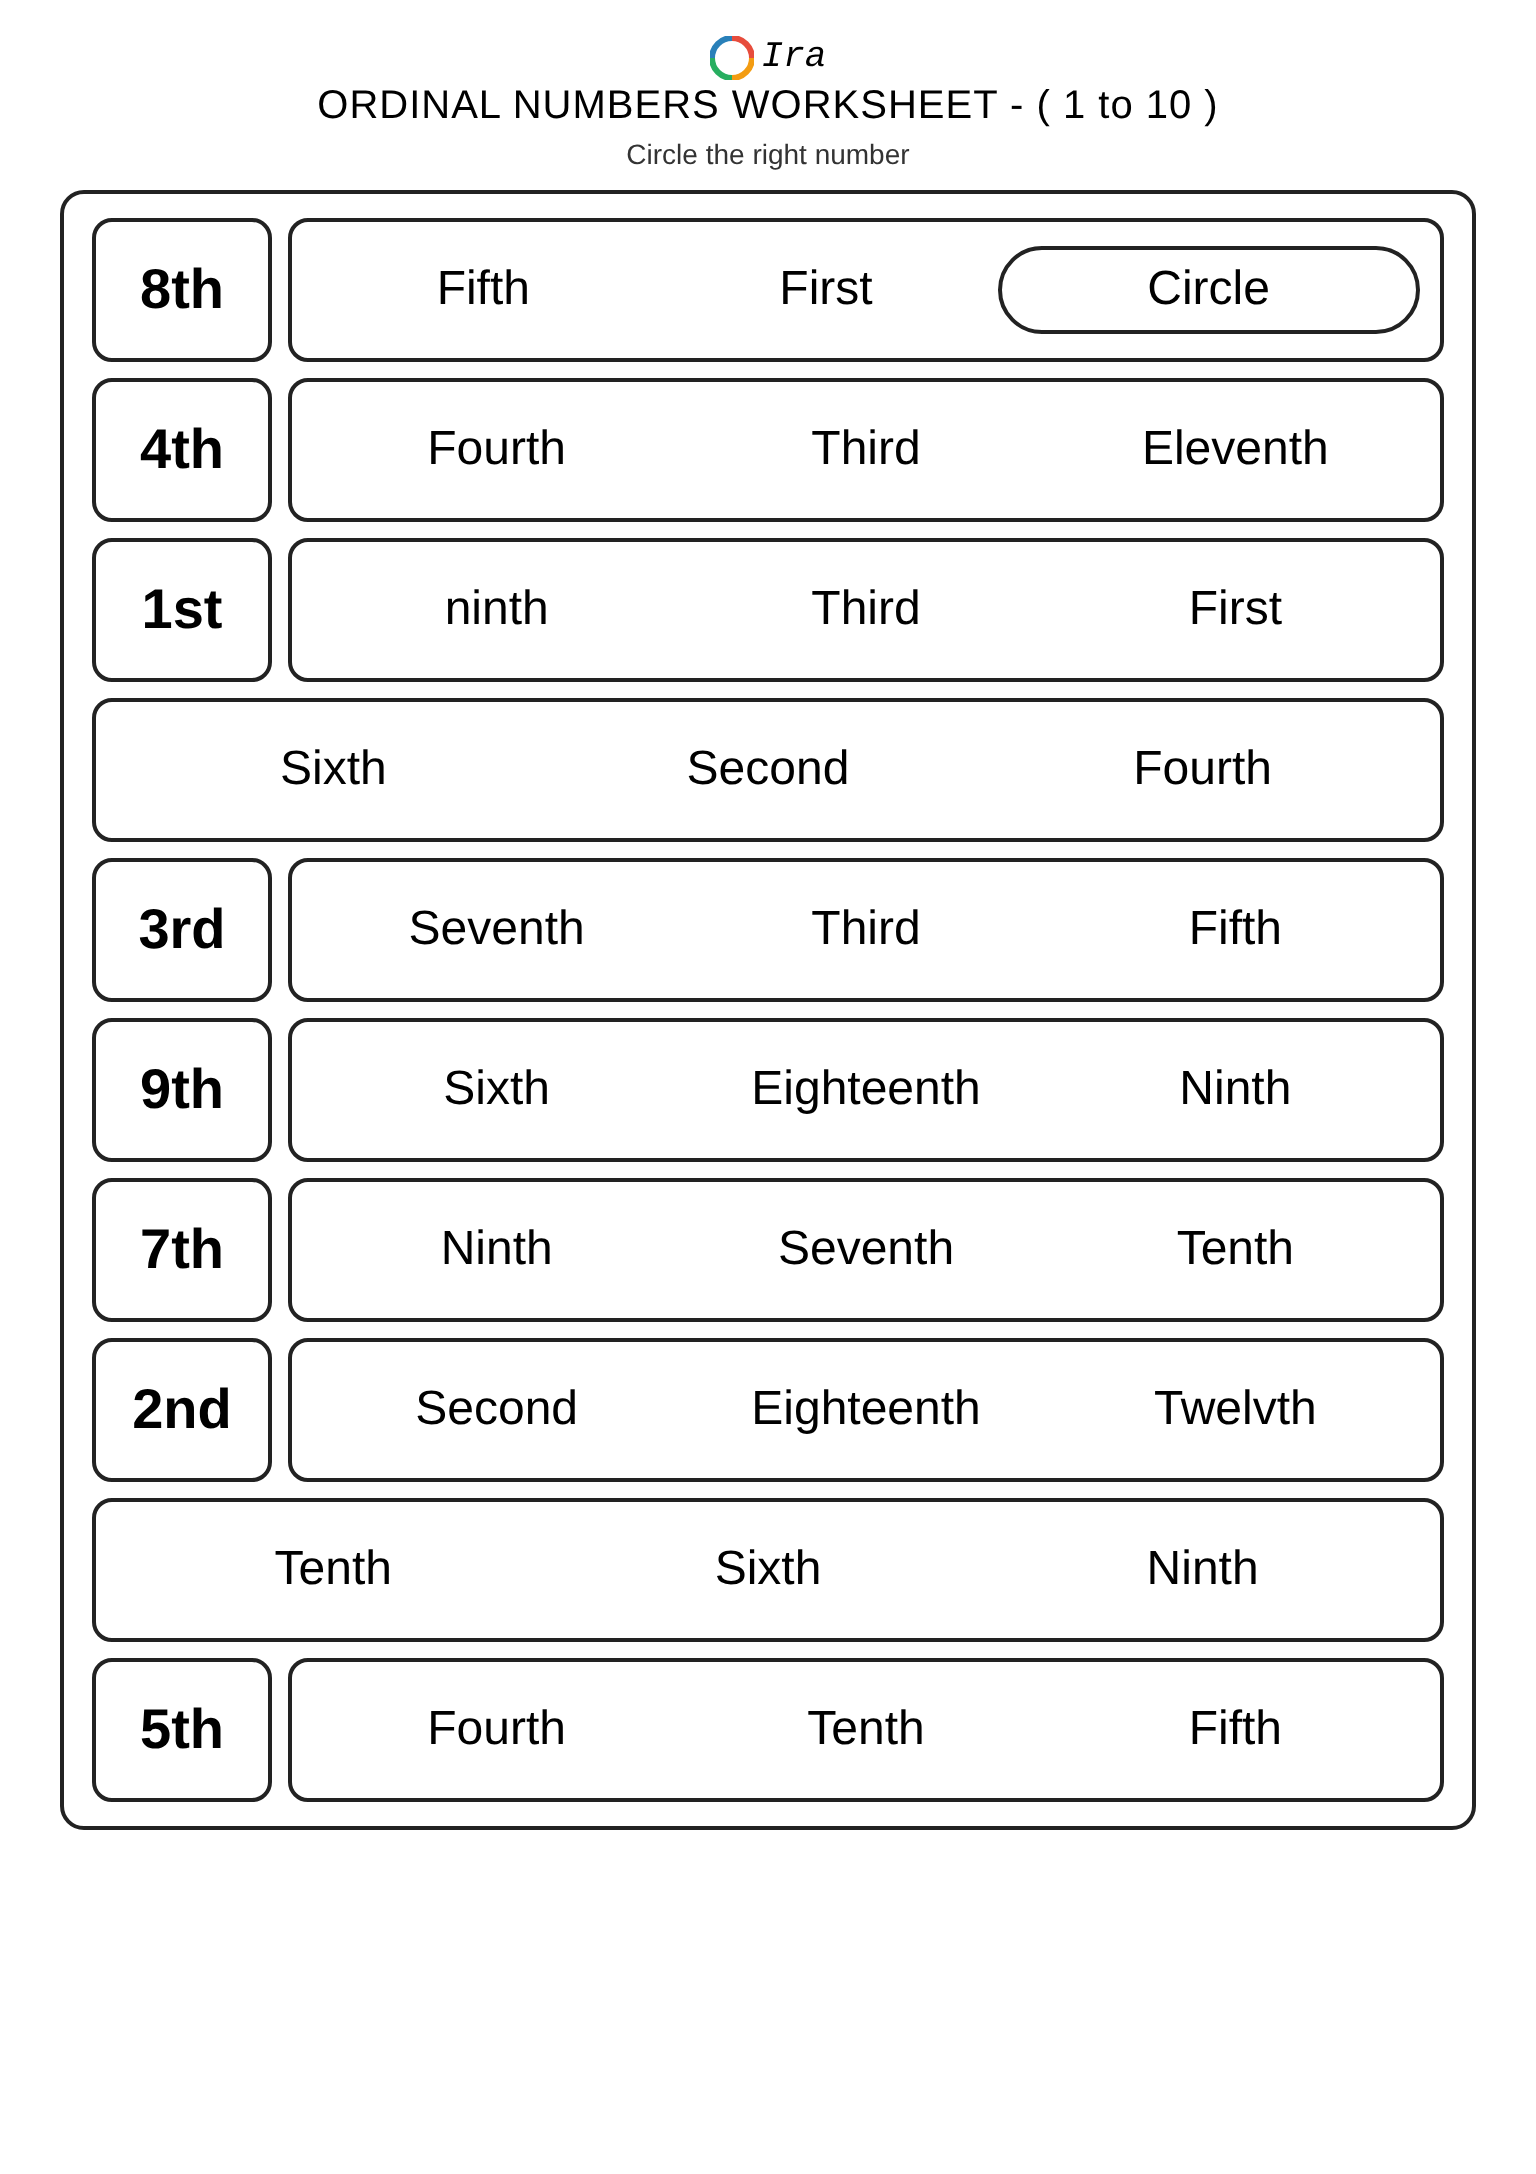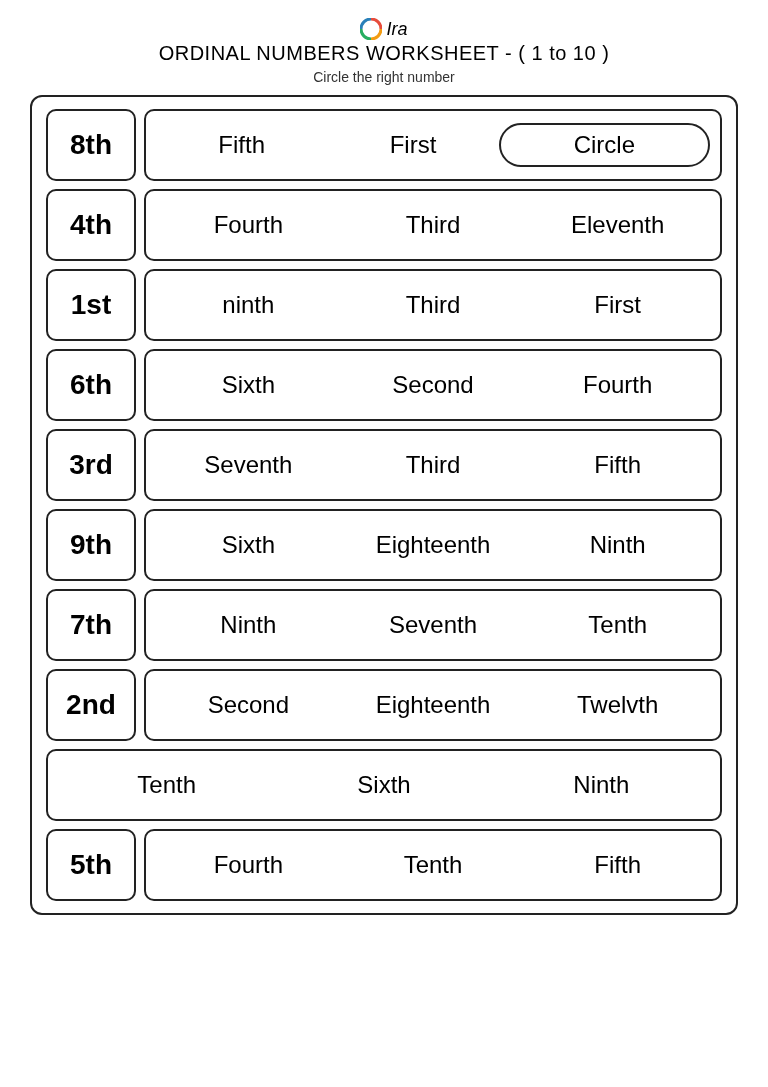--- a/index.html
+++ b/index.html
@@ -23,21 +23,21 @@
       display: flex;
       align-items: center;
       gap: 4px;
       margin-bottom: 2px;
     }
     .logo-icon {
       width: 22px;
       height: 22px;
     }
     .logo-text {
-      font-family: Liberation Sans, sans-serif;
+      font-family: Liberation Mono, monospace;
       font-size: 18px;
       font-style: italic;
     }
     .title {
       font-size: 20px;
       font-weight: normal;
       letter-spacing: 0.5px;
       text-align: center;
     }
     .subtitle {
@@ -135,21 +135,20 @@
     </div>
     <div class="row">
       <div class="number-box">1st</div>
       <div class="options-box">
         <span class="option">ninth</span>
         <span class="option">Third</span>
         <span class="option">First</span>
       </div>
     </div>
     <div class="row">
-      <div class="number-box">6th</div>
       <div class="options-box">
         <span class="option">Sixth</span>
         <span class="option">Second</span>
         <span class="option">Fourth</span>
       </div>
     </div>
     <div class="row">
       <div class="number-box">3rd</div>
       <div class="options-box">
         <span class="option">Seventh</span>

